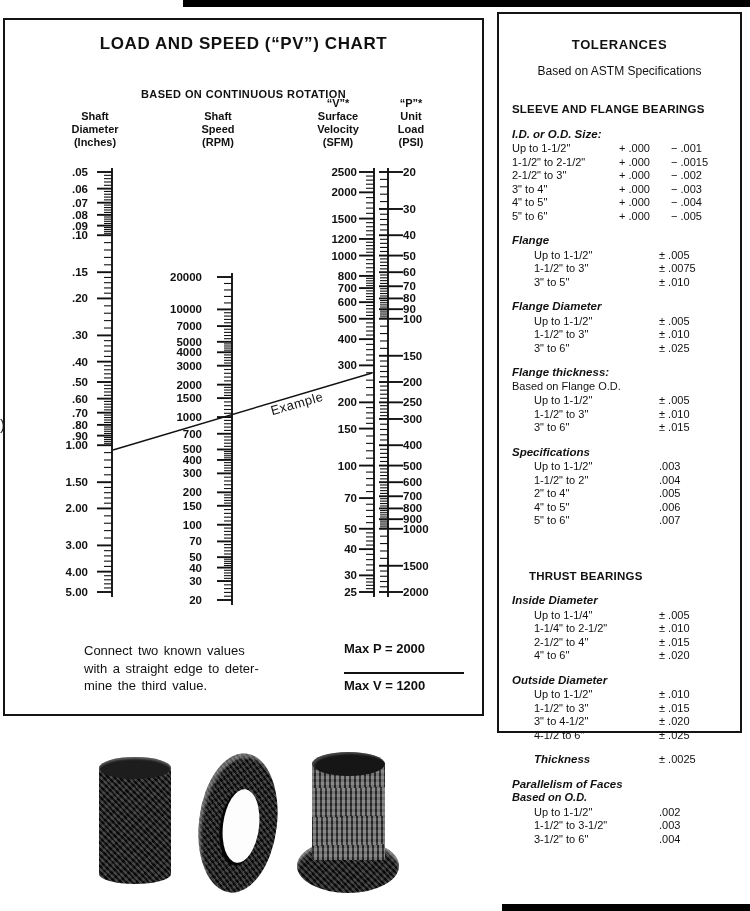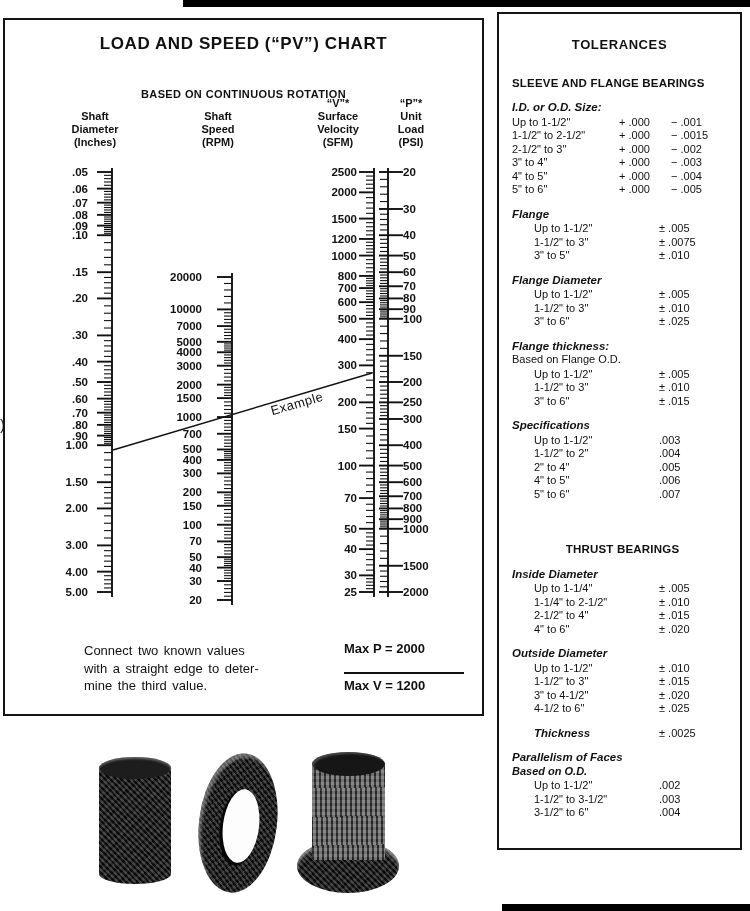--- a/index.html
+++ b/index.html
@@ -20,27 +20,27 @@
   #hdr-sfm{left:288px;top:97px;width:100px;}
   #hdr-psi{left:364px;top:97px;width:94px;}
   #nomo{left:0;top:0;width:750px;height:911px;pointer-events:none;}
   #example-label{left:252px;top:396px;width:90px;text-align:center;font-size:13px;
       transform:rotate(-16deg);letter-spacing:.5px;}
   #note-text{left:84px;top:642px;width:200px;font-size:13px;line-height:17.5px;white-space:pre-line;word-spacing:2px;}
   #max-values{left:344px;top:641px;width:120px;font-size:13px;font-weight:600;}
   #max-p-row{padding-bottom:16px;border-bottom:2px solid #111;}
   #max-v-row{padding-top:4px;}
   
-  #tol-panel{left:497px;top:12px;width:245px;height:838px;border:2px solid #141414;box-sizing:border-box;
+  #tol-panel{left:497px;top:12px;width:245px;height:721px;border:2px solid #141414;box-sizing:border-box;
              padding:12px 13px 0 13px;font-size:11px;line-height:13.5px;}
   #tol-title{text-align:center;font-weight:bold;font-size:13px;letter-spacing:.6px;margin-top:12px;}
   #tol-subtitle{text-align:center;font-size:12px;margin-top:13px;}
   .group-header{font-weight:bold;font-size:11.5px;letter-spacing:.2px;}
   #sleeve-header{margin-top:25px;}
-  #thrust-header{margin-top:42px;margin-left:6px;text-align:center;}
+  #thrust-header{margin-top:42px;margin-left:17px;}
   .tol-section{margin-top:11px;}
   .tol-label{font-weight:bold;font-style:italic;font-size:11.5px;}
   .tol-sub{font-size:11px;}
   .tol-sub.bolditalic{font-weight:bold;font-style:italic;}
   .tol-rows{margin-top:1px;}
   .tol-rows.indented{padding-left:22px;}
   .trow{display:flex;align-items:baseline;}
   .r-range{flex:1;}
   .r-range.bolditalic{font-weight:bold;font-style:italic;font-size:11.5px;}
   .r-plus{width:52px;}
@@ -614,20 +614,21 @@
 with a straight edge to deter-
 mine the third value.</div>
 
   <div id="max-values" class="abs">
     <div id="max-p-row">Max P = 2000</div>
     <div id="max-v-row">Max V = 1200</div>
   </div>
 
   <div id="tol-panel" class="abs">
     <div id="tol-title">TOLERANCES</div>
+    <div id="tol-subtitle">Based on ASTM Specifications</div>
     <div id="sleeve-header" class="group-header">SLEEVE AND FLANGE BEARINGS</div>
     <div id="sleeve-sections">
         <div class="tol-section">
           <div class="tol-label">I.D. or O.D. Size:</div>
           <div class="tol-rows">
             <div class="trow">
               <span class="r-range">Up to 1-1/2"</span>
               <span class="r-plus">+ .000</span>
               <span class="r-minus">− .001</span>
             </div>

